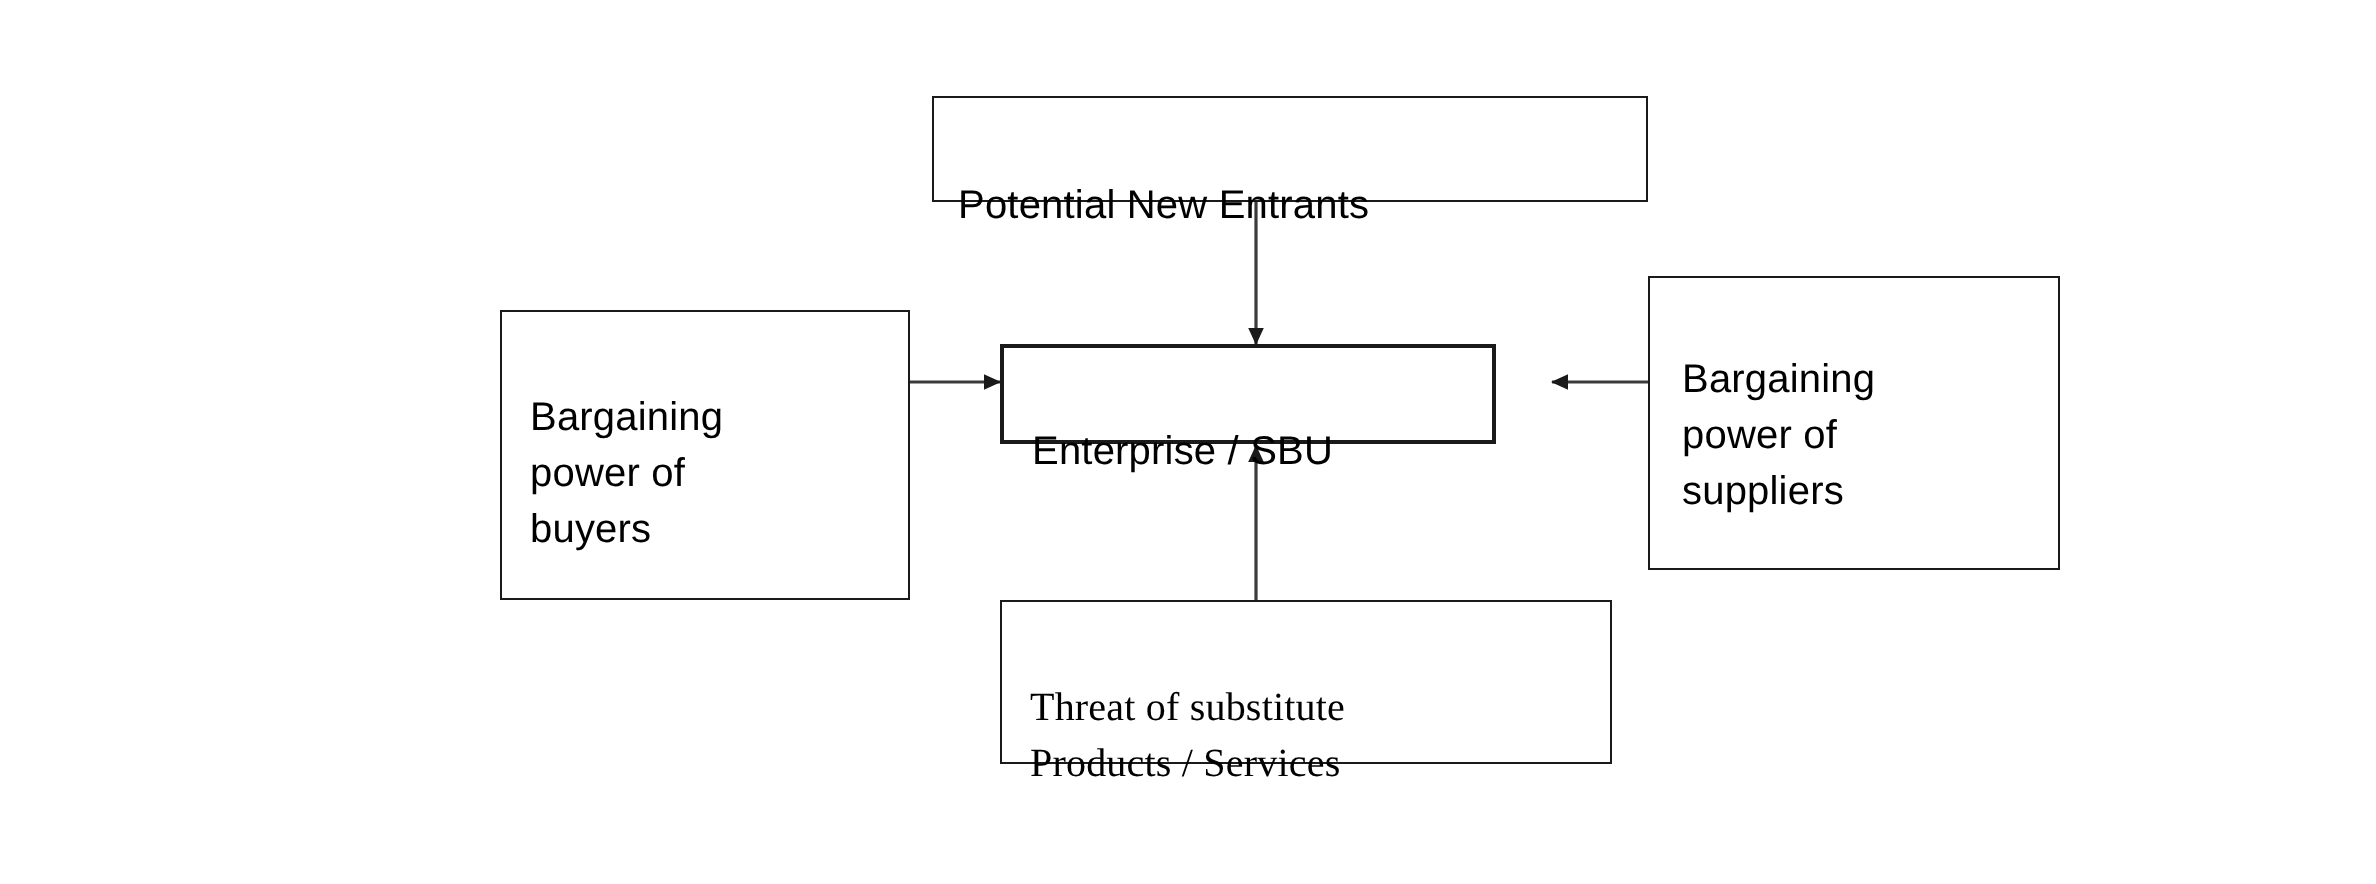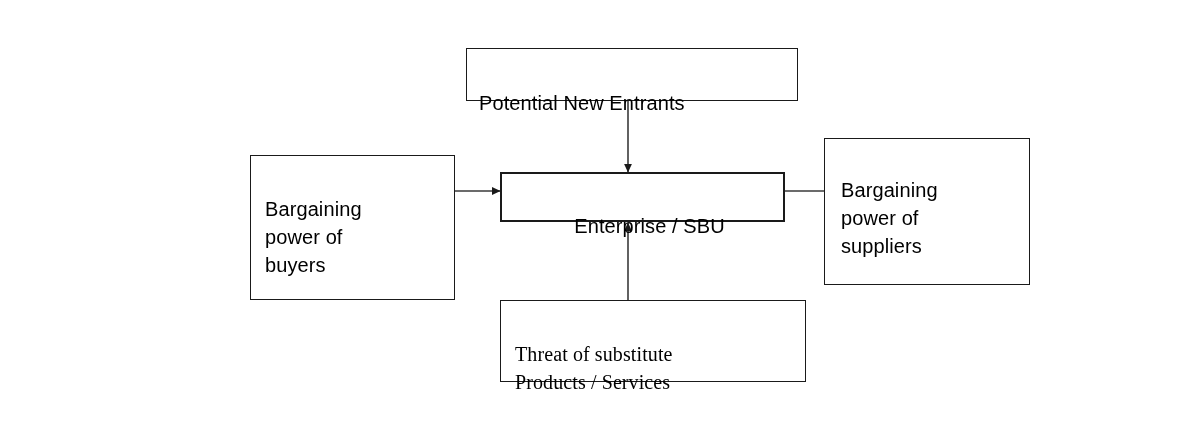--- a/index.html
+++ b/index.html
@@ -27,41 +27,40 @@
     white-space: pre-line;
     z-index: 3;
   }
   .node .node-label {
     display: block;
   }
   
   #node-new-entrants {
     left: 466px;
     top: 48px;
-    width: 332px;
+    width: 358px;
     height: 53px;
     padding: 12px 0 0 12px;
   }
   
   #node-buyers {
     left: 250px;
     top: 155px;
     width: 205px;
     height: 145px;
     padding: 11px 0 0 14px;
   }
   
   #node-enterprise {
     left: 500px;
     top: 172px;
-    width: 285px;
+    width: 248px;
     height: 50px;
     border-width: 2px;
     padding: 10px 0 0 14px;
-    text-align: center;
   }
   
   #node-suppliers {
     left: 824px;
     top: 138px;
     width: 206px;
     height: 147px;
     padding: 9px 0 0 16px;
   }
   

